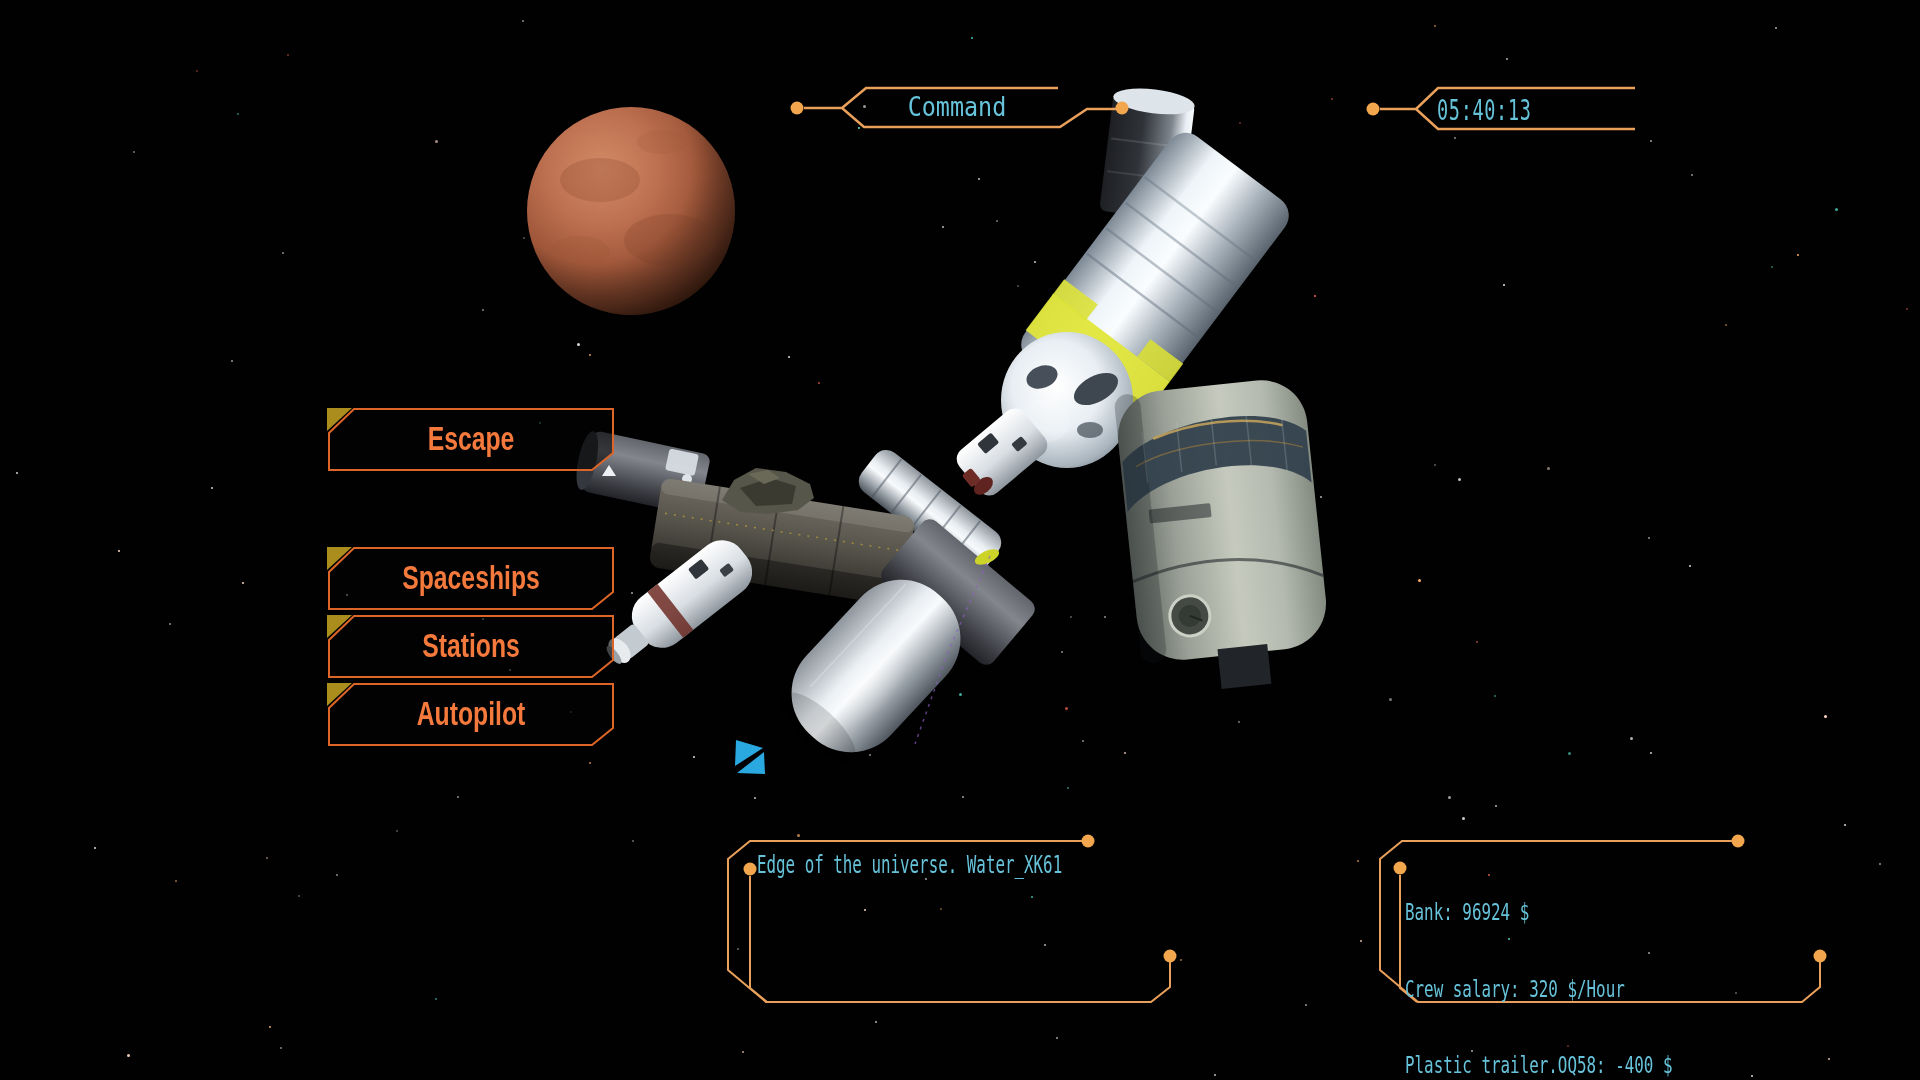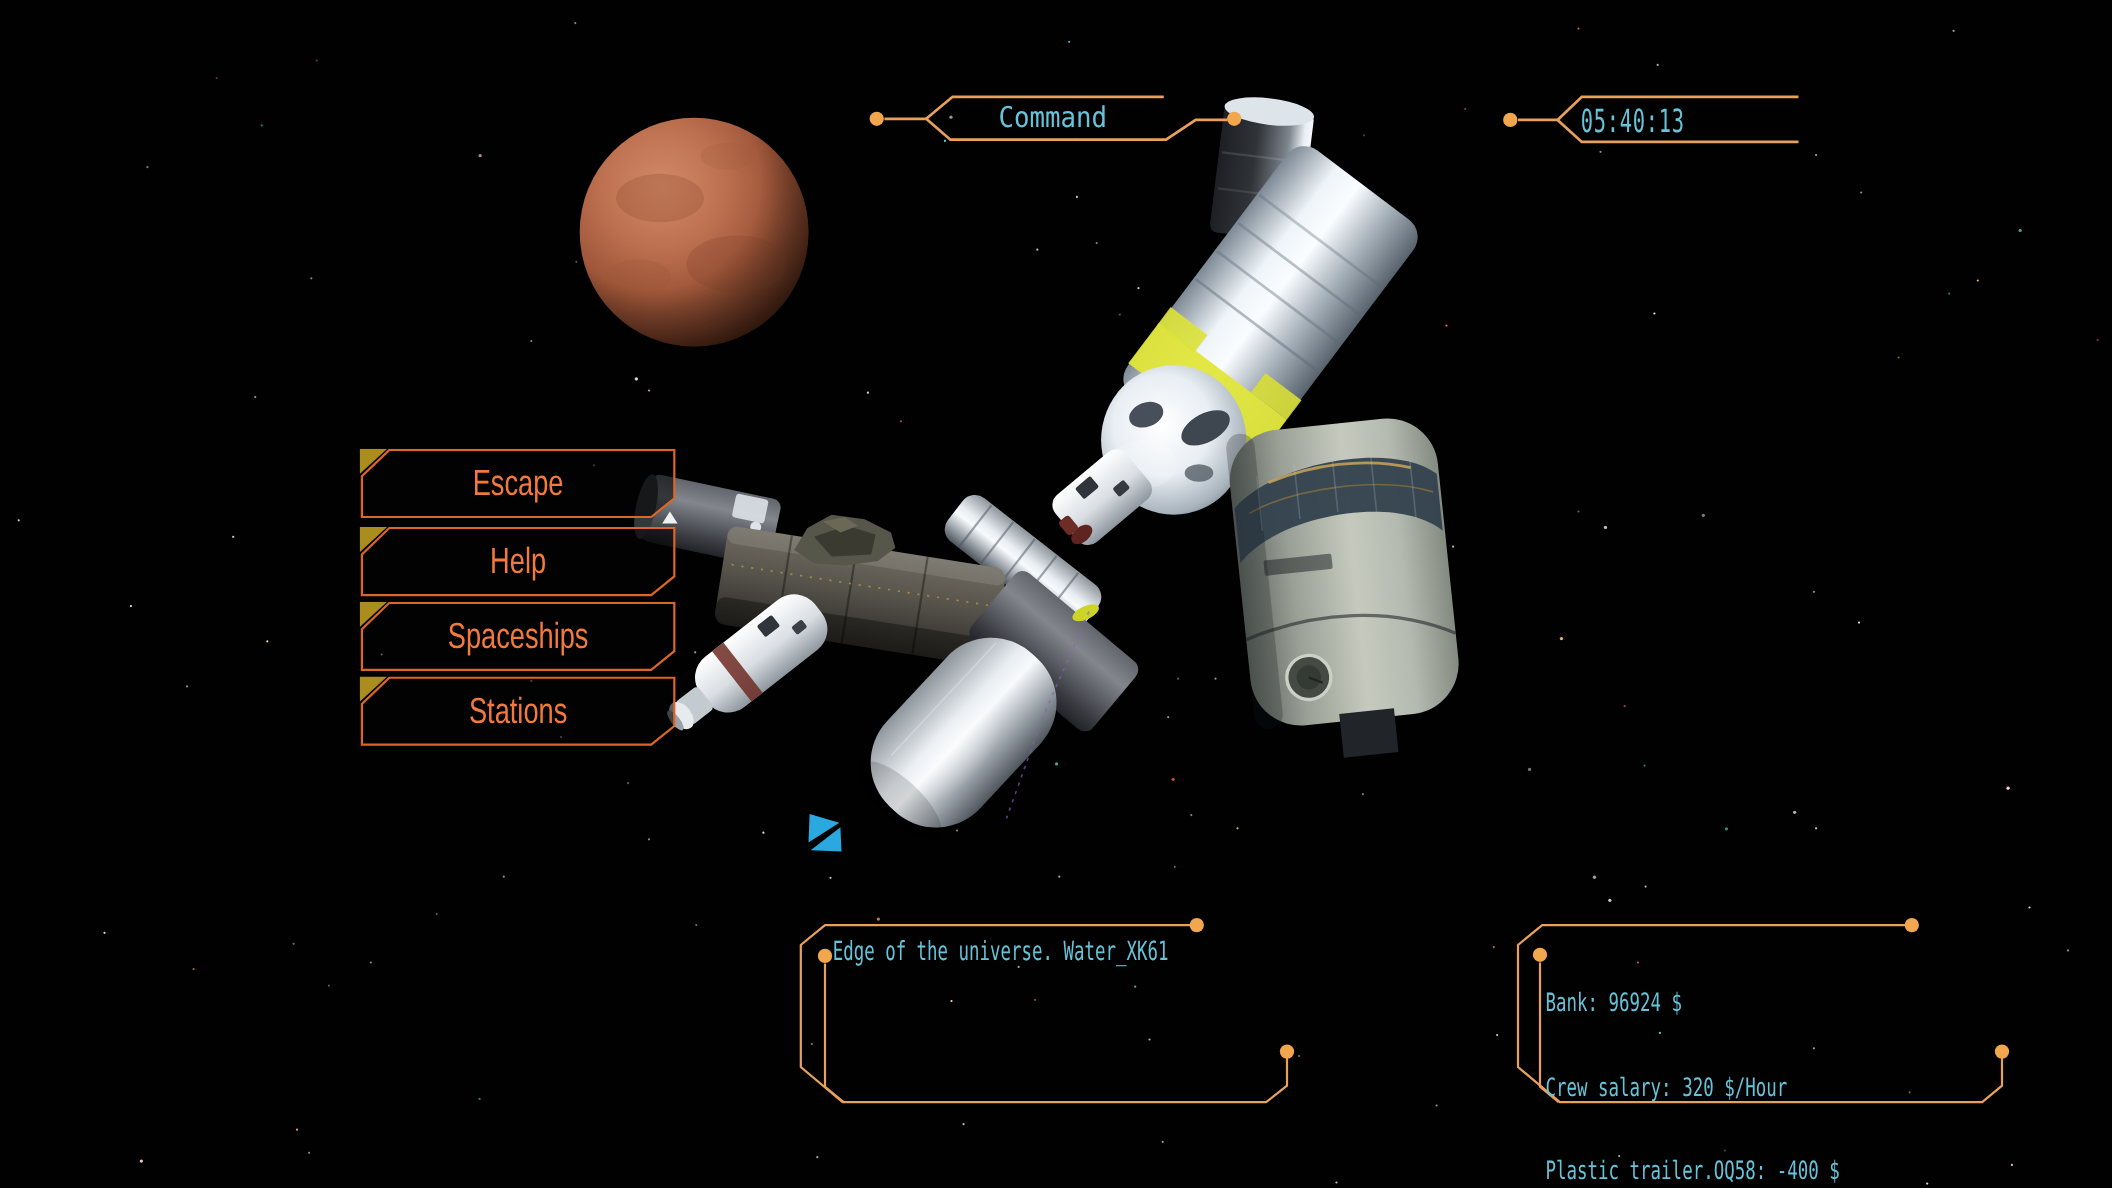--- a/index.html
+++ b/index.html
@@ -7,21 +7,21 @@
             font-family:"Liberation Sans",sans-serif;}
   #stars{position:absolute;inset:0;z-index:1;}
   .star{position:absolute;border-radius:50%;}
   #scene{position:absolute;inset:0;z-index:2;}
   .ui{position:absolute;z-index:3;}
   .cyan-text{color:#67c3da;font-family:"DejaVu Sans Mono",monospace;white-space:pre;}
   #command-label{left:852px;top:92px;width:210px;text-align:center;font-size:26px;
                  transform:scaleX(.9);transform-origin:center;}
   #clock{left:1437px;top:93px;font-size:29px;letter-spacing:1px;
          transform:scaleX(.64);transform-origin:left top;}
-  #menu{left:327px;top:408px;width:288px;height:420px;}
+  #menu{left:327px;top:408px;width:288px;height:420px;font-weight:bold;}
   .menu-btn{position:absolute;left:0;width:288px;height:64px;cursor:pointer;}
   .menu-btn svg{position:absolute;inset:0;}
   .menu-btn .lbl{position:relative;display:block;text-align:center;line-height:61px;
                  font-size:33px;color:#f4793c;transform:scaleX(.75);transform-origin:center;}
   #location-panel-text{left:757px;top:851px;font-size:24px;
                  transform:scaleX(.66);transform-origin:left top;}
   #finance-panel-text{left:1405px;top:849px;font-size:23px;line-height:25.5px;}
   #finance-panel-text div{transform:scaleX(.69);transform-origin:left top;}
 </style>
 </head>
@@ -398,41 +398,41 @@
   <div id="clock" class="ui cyan-text">05:40:13</div>
 
   <div id="menu" class="ui">
     <div class="menu-btn" style="top:0">
       <svg viewBox="0 0 288 64" preserveAspectRatio="none">
         <polygon points="27,1 286,1 286,45 265,62 2,62 2,25" fill="rgba(4,4,4,0.6)" stroke="#dd6528" stroke-width="2"></polygon>
         <polygon points="0,0 25,0 0,23" fill="#ab8d1e"></polygon>
       </svg>
       <div class="lbl">Escape</div>
     </div>
-    <div class="menu-btn" style="top:71px">
-      <svg viewBox="0 0 288 64" preserveAspectRatio="none">
-        <polygon points="27,1 286,1 286,45 265,62 2,62 2,25" fill="rgba(4,4,4,0.6)" stroke="#dd6528" stroke-width="2"></polygon>
-        <polygon points="0,0 25,0 0,23" fill="#ab8d1e"></polygon>
-      </svg>
-      <div class="lbl">Help</div>
-    </div>
     <div class="menu-btn" style="top:207px">
       <svg viewBox="0 0 288 64" preserveAspectRatio="none">
         <polygon points="27,1 286,1 286,45 265,62 2,62 2,25" fill="rgba(4,4,4,0.6)" stroke="#dd6528" stroke-width="2"></polygon>
         <polygon points="0,0 25,0 0,23" fill="#ab8d1e"></polygon>
       </svg>
       <div class="lbl">Stations</div>
     </div>
     <div class="menu-btn" style="top:139px">
       <svg viewBox="0 0 288 64" preserveAspectRatio="none">
         <polygon points="27,1 286,1 286,45 265,62 2,62 2,25" fill="rgba(4,4,4,0.6)" stroke="#dd6528" stroke-width="2"></polygon>
         <polygon points="0,0 25,0 0,23" fill="#ab8d1e"></polygon>
       </svg>
       <div class="lbl">Spaceships</div>
     </div>
+    <div class="menu-btn" style="top:275px">
+      <svg viewBox="0 0 288 64" preserveAspectRatio="none">
+        <polygon points="27,1 286,1 286,45 265,62 2,62 2,25" fill="rgba(4,4,4,0.6)" stroke="#dd6528" stroke-width="2"></polygon>
+        <polygon points="0,0 25,0 0,23" fill="#ab8d1e"></polygon>
+      </svg>
+      <div class="lbl">Autopilot</div>
+    </div>
   </div>
 
   <div id="location-panel-text" class="ui cyan-text">Edge of the universe. Water_XK61</div>
 
   <div id="finance-panel-text" class="ui cyan-text">
     <div>Bank: 96924 $</div>
     <div>Crew salary: 320 $/Hour</div>
     <div>Plastic trailer.OQ58: -400 $</div>
   </div>
 

